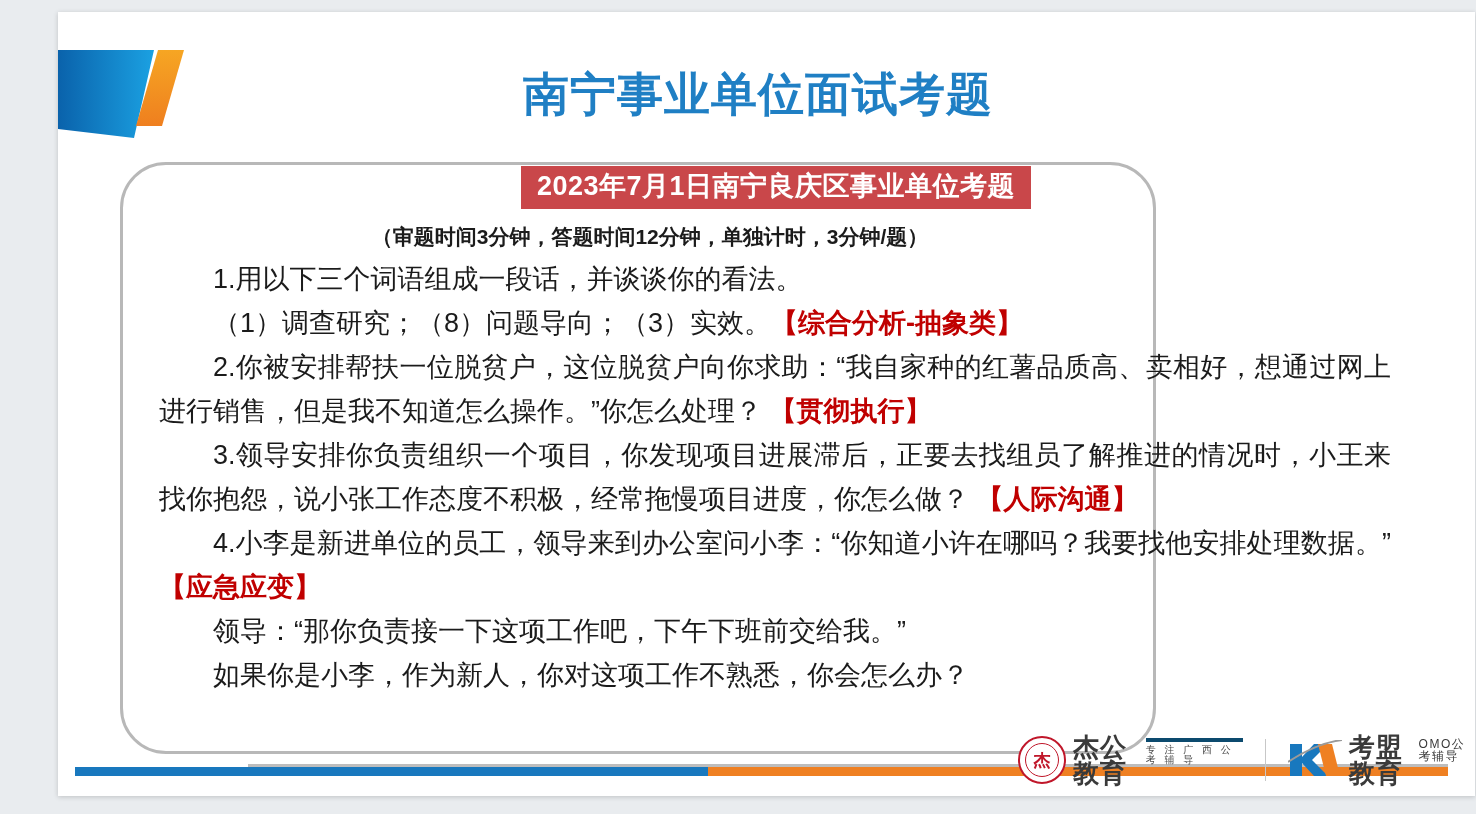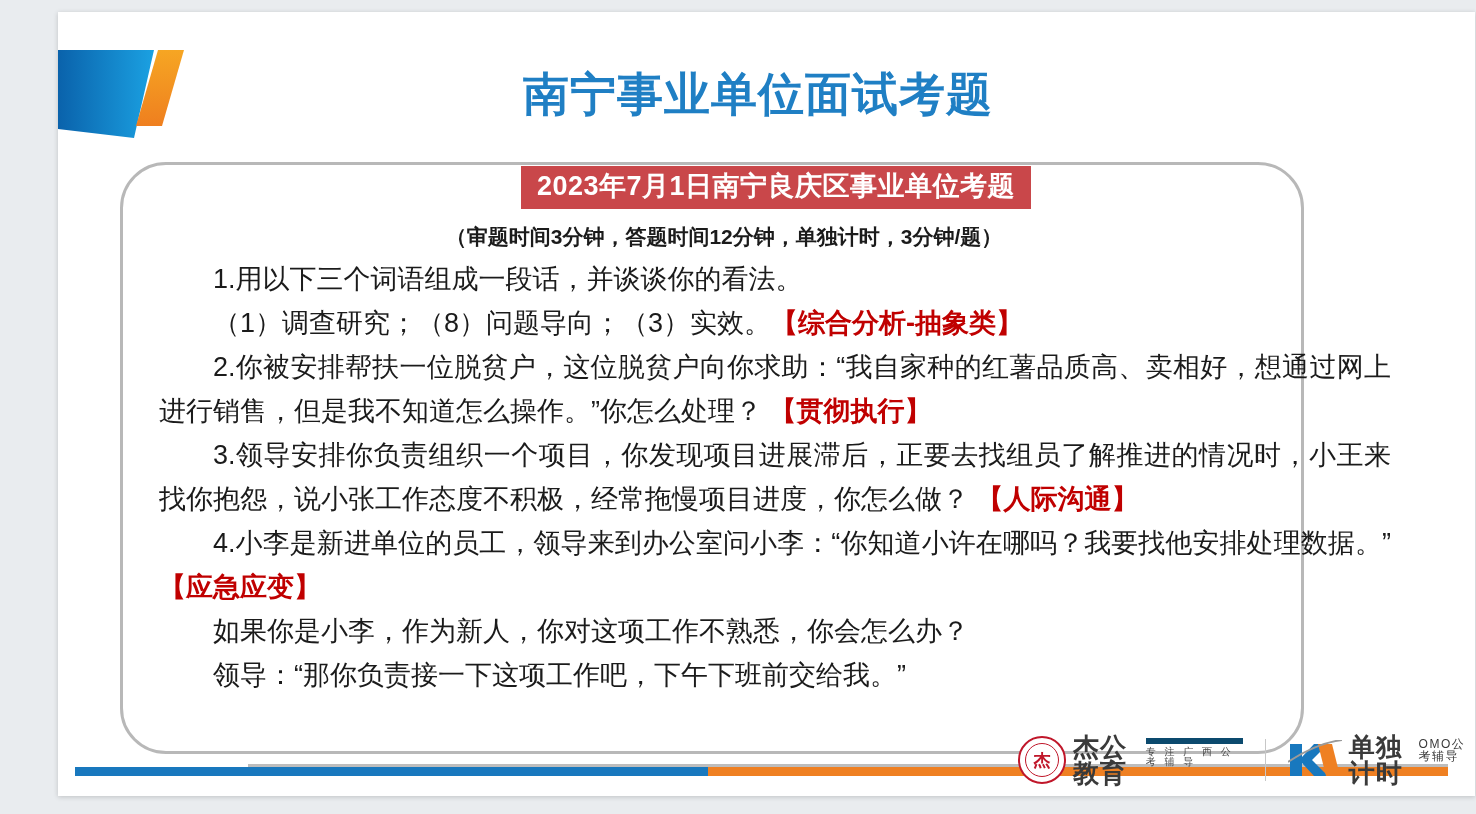--- a/index.html
+++ b/index.html
@@ -46,21 +46,21 @@
     color: #1f7fc4;
     letter-spacing: 1px;
     white-space: nowrap;
   }
 
   
   .content-box {
     position: absolute;
     left: 62px;
     top: 150px;
-    width: 1184px;
+    width: 1036px;
     height: 592px;
     border: 3px solid #b8b8b8;
     border-radius: 46px;
     box-sizing: border-box;
     background: transparent;
   }
 
   
   .banner {
     position: absolute;
@@ -182,21 +182,21 @@
     font-size: 26px;
     font-weight: bold;
     color: #3a3a3a;
     letter-spacing: 1px;
   }
   .logo-sub {
     font-size: 10px;
     color: #4a4a4a;
     letter-spacing: 3px;
     margin-top: 4px;
-    border-top: 6px solid #0c4a6e;
+    border-top: 4px solid #0c4a6e;
     padding-top: 3px;
   }
   .logo-sub2 {
     font-size: 12px;
     color: #3a3a3a;
     letter-spacing: 1.5px;
     margin-top: 4px;
   }
   .divider {
     width: 1px;
@@ -246,24 +246,24 @@
       <p class="para">
         <span>2.你被安排帮扶一位脱贫户，这位脱贫户向你求助：“我自家种的红薯品质高、卖相好，想通过网上进行销售，但是我不知道怎么操作。”你怎么处理？</span> <span class="tag">【贯彻执行】</span>
       </p>
       <p class="para">
         <span>3.领导安排你负责组织一个项目，你发现项目进展滞后，正要去找组员了解推进的情况时，小王来找你抱怨，说小张工作态度不积极，经常拖慢项目进度，你怎么做？</span> <span class="tag">【人际沟通】</span>
       </p>
       <p class="para">
         <span>4.小李是新进单位的员工，领导来到办公室问小李：“你知道小许在哪吗？我要找他安排处理数据。”</span> <span class="tag">【应急应变】</span>
       </p>
       <p class="para">
+        <span>领导：“那你负责接一下这项工作吧，下午下班前交给我。”</span>
+      </p>
+      <p class="para">
         <span>如果你是小李，作为新人，你对这项工作不熟悉，你会怎么办？</span>
-      </p>
-      <p class="para">
-        <span>领导：“那你负责接一下这项工作吧，下午下班前交给我。”</span>
       </p>
     </div>
   </div>
 
   <div class="footer-rule">
     <div class="rule-grey"></div>
     <div class="rule-blue"></div>
     <div class="rule-orange"></div>
   </div>
 
@@ -282,19 +282,19 @@
 
     <div class="logo-unit">
       <div class="kmark">
         <svg width="54" height="40" viewBox="0 0 54 40">
           <path d="M2 4 L14 4 L14 17 L26 4 L40 4 L24 20 L40 36 L26 36 L14 23 L14 36 L2 36 Z" fill="#1878be"></path>
           <path d="M30 4 L44 4 L52 36 L38 36 Z" fill="#ef8022"></path>
           <path d="M0 22 C18 10 38 2 54 0" stroke="#9a9a9a" stroke-width="2" fill="none"></path>
         </svg>
       </div>
       <div class="logo-words">
-        <div class="logo-main">单独计时</div>
+        <div class="logo-main">考盟教育</div>
         <div class="logo-sub2">OMO公考辅导</div>
       </div>
     </div>
   </div>
 
 </div>
 
 </body></html>

